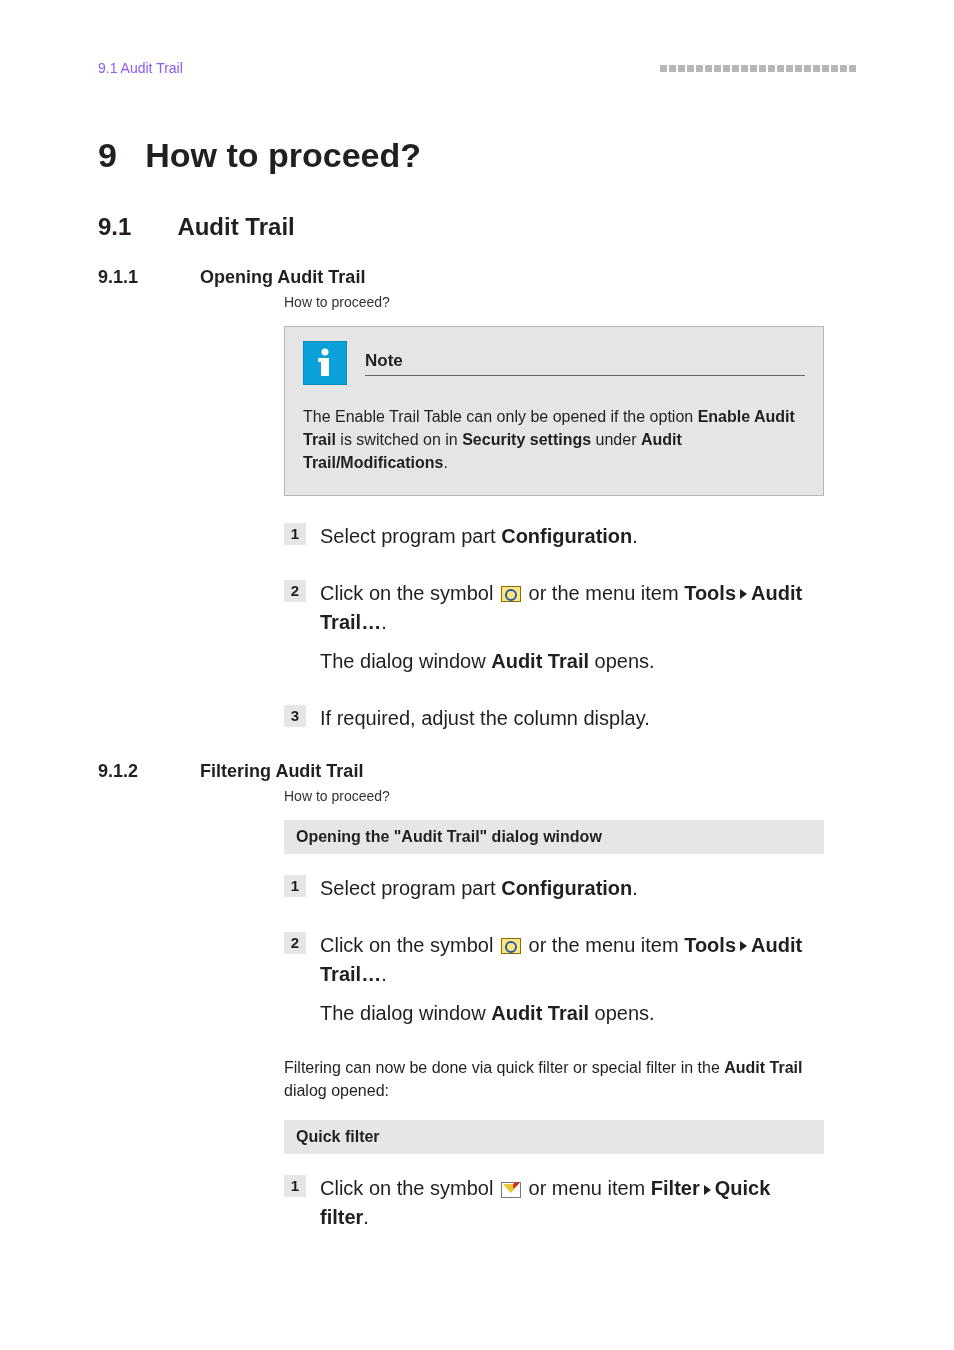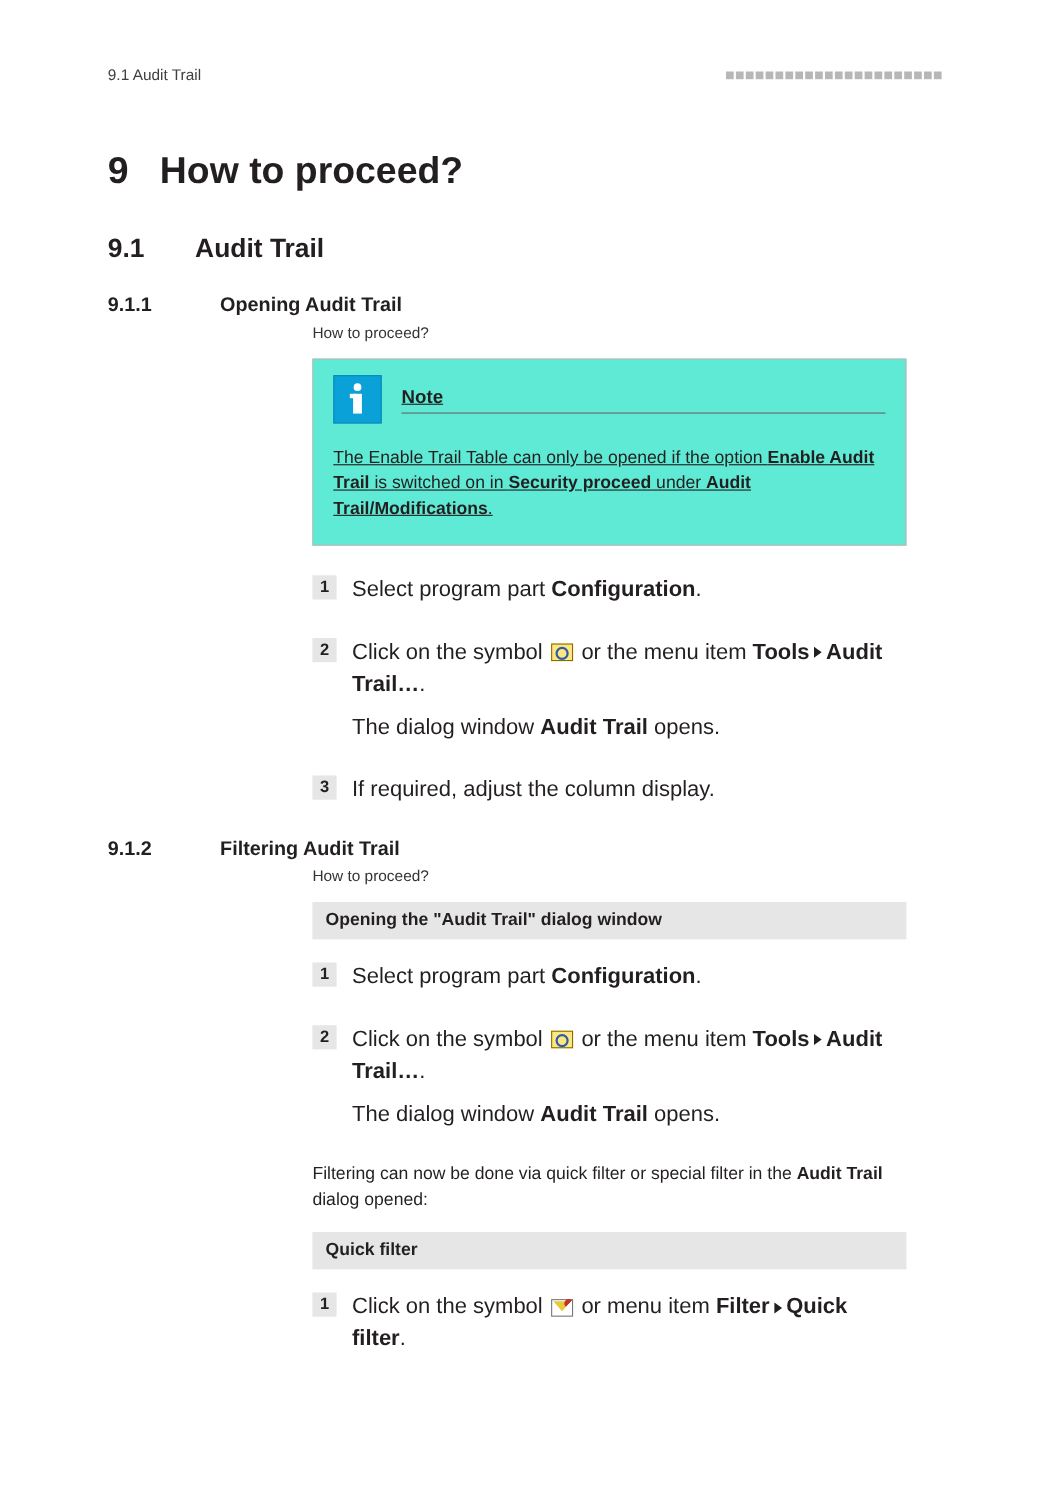--- a/index.html
+++ b/index.html
@@ -1,28 +1,28 @@
 <!DOCTYPE html>
 <html><head>
 <meta charset="utf-8">
 <style>
   * { box-sizing: border-box; margin: 0; padding: 0; }
   html, body { width: 954px; height: 1350px; background: #fff; font-family: "Segoe UI", "Helvetica Neue", Arial, sans-serif; color: #231f20; }
   .page { position: relative; width: 954px; height: 1350px; padding: 60px 98px 40px 98px; }
   .running-head { display: flex; justify-content: space-between; align-items: center; font-size: 14px; margin-bottom: 60px; }
-  .running-head .rh-left { color: #404040; }
+  .running-head .rh-left { color: #8b5cf6; }
   .dots-bar { display: flex; gap: 2px; }
   .dots-bar .sq { width: 7px; height: 7px; background: #b7b7b7; }
   .dots-bar.small .sq { width: 6px; height: 6px; }
   .h1 { font-size: 34px; font-weight: 800; margin-bottom: 38px; }
   .h2-row { display: flex; gap: 46px; font-size: 24px; font-weight: 800; margin-bottom: 26px; }
   .h3-row { display: flex; gap: 62px; font-size: 18px; font-weight: 800; margin-bottom: 6px; }
   .proc-crumb { margin-left: 186px; font-size: 14px; color: #333; margin-bottom: 16px; }
   .content-col { margin-left: 186px; width: 540px; }
-  .note-box { border: 1px solid #b7b7b7; background: #5eead4; padding: 14px 18px 20px 18px; margin-bottom: 26px; text-decoration: underline; }
+  .note-box { border: 1px solid #b7b7b7; background: #e5e5e5; padding: 14px 18px 20px 18px; margin-bottom: 26px; }
   .note-head { display: flex; align-items: center; gap: 18px; margin-bottom: 20px; }
   .note-icon { width: 44px; height: 44px; background: #0aa0d8; display: flex; align-items: center; justify-content: center; color: #fff; font-weight: 900; font-size: 30px; border: 1px solid #088bb8; }
   .note-title-wrap { flex: 1; }
   .note-title { font-size: 17px; font-weight: 800; border-bottom: 1px solid #666; padding-bottom: 4px; }
   .note-body { font-size: 16px; line-height: 1.45; }
   .step { display: flex; gap: 14px; margin-bottom: 18px; }
   .step-num { min-width: 22px; height: 22px; background: #e6e6e6; color: #231f20; font-weight: 800; font-size: 15px; display: flex; align-items: center; justify-content: center; margin-top: 1px; }
   .step-body { font-size: 20px; line-height: 1.45; flex: 1; }
   .step-body p { margin-bottom: 10px; }
   .subhead-bar { background: #e6e6e6; font-weight: 800; font-size: 16px; padding: 8px 12px; margin-bottom: 20px; }
@@ -95,21 +95,21 @@
               <circle cx="10" cy="5" r="3.5" fill="#fff"></circle>
               <rect x="6" y="11" width="8" height="18" fill="#fff"></rect>
               <rect x="3" y="11" width="6" height="4" fill="#fff"></rect>
             </svg>
         </div>
         <div class="note-title-wrap">
           <div class="note-title">Note</div>
         </div>
       </div>
       <div class="note-body">
-        <span>The Enable Trail Table can only be opened if the option </span><b>Enable Audit Trail</b><span> is switched on in </span><b>Security proceed</b><span> under </span><b>Audit Trail/Modifications</b><span>.</span>
+        <span>The Enable Trail Table can only be opened if the option </span><b>Enable Audit Trail</b><span> is switched on in </span><b>Security settings</b><span> under </span><b>Audit Trail/Modifications</b><span>.</span>
       </div>
     </div>
 
     <div class="step">
       <div class="step-num">1</div>
       <div class="step-body">
         <p><span>Select program part </span><b>Configuration</b><span>.</span></p>
       </div>
     </div>
 

